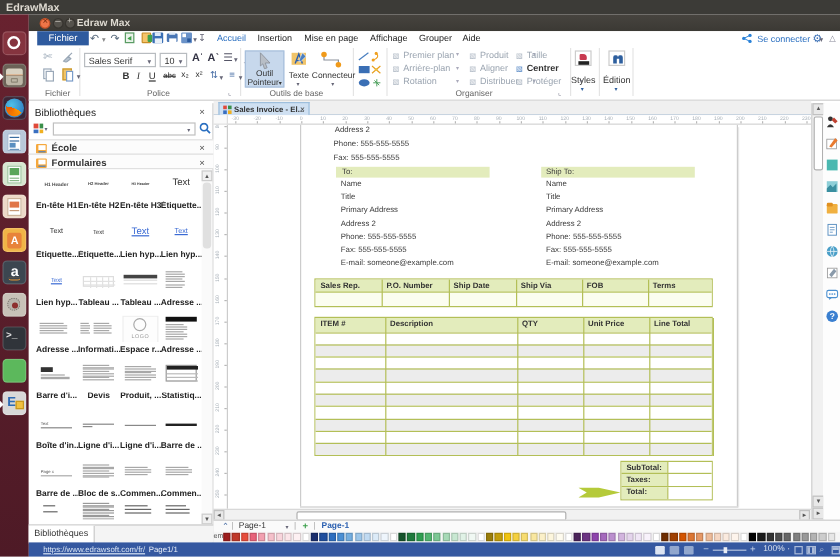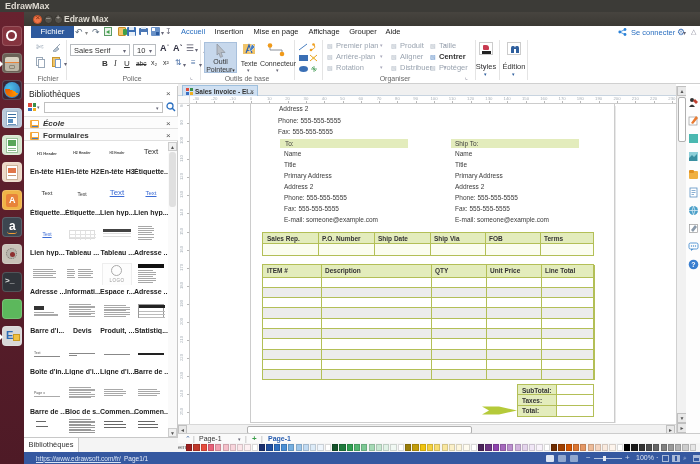--- a/index.html
+++ b/index.html
@@ -264,21 +264,21 @@
       <svg class="ab" style="left:142px;top:2px;" width="10" height="10">
         <circle cx="4" cy="4" r="3" fill="none" stroke="#2a6fc0" stroke-width="1.3"></circle>
         <path d="M6.3 6.3 L9 9" stroke="#2a6fc0" stroke-width="1.5"></path>
       </svg>
     </div>
 <div class="ab" style="left:0;top:30px;width:154px;height:13px;background:#fcfcfc;border-top:1px solid #e0e0e0;border-bottom:1px solid #e0e0e0;">
       <div class="ab" style="left:6px;top:2.5px;width:9px;height:8px;background:#f5a83c;border-radius:1px;">
         <div class="ab" style="left:1.5px;top:1.5px;width:6px;height:4px;background:#fff;"></div>
         <div class="ab" style="left:1.5px;top:6px;width:6px;height:1.5px;background:#4a7fc0;"></div>
       </div>
-      <span class="ab" style="left:19px;top:1.5px;font-size:8px;font-weight:bold;color:#333;font-style:italic;">École</span>
+      <span class="ab" style="left:19px;top:1.5px;font-size:8px;font-weight:bold;color:#333;">École</span>
       <span class="ab" style="left:142px;top:1.5px;font-size:8px;color:#555;">×</span>
     </div>
 <div class="ab" style="left:0;top:42px;width:154px;height:13px;background:#fcfcfc;border-top:1px solid #e0e0e0;border-bottom:1px solid #e0e0e0;">
       <div class="ab" style="left:6px;top:2.5px;width:9px;height:8px;background:#f5a83c;border-radius:1px;">
         <div class="ab" style="left:1.5px;top:1.5px;width:6px;height:4px;background:#fff;"></div>
         <div class="ab" style="left:1.5px;top:6px;width:6px;height:1.5px;background:#4a7fc0;"></div>
       </div>
       <span class="ab" style="left:19px;top:1.5px;font-size:8px;font-weight:bold;color:#333;">Formulaires</span>
       <span class="ab" style="left:142px;top:1.5px;font-size:8px;color:#555;">×</span>
     </div>

